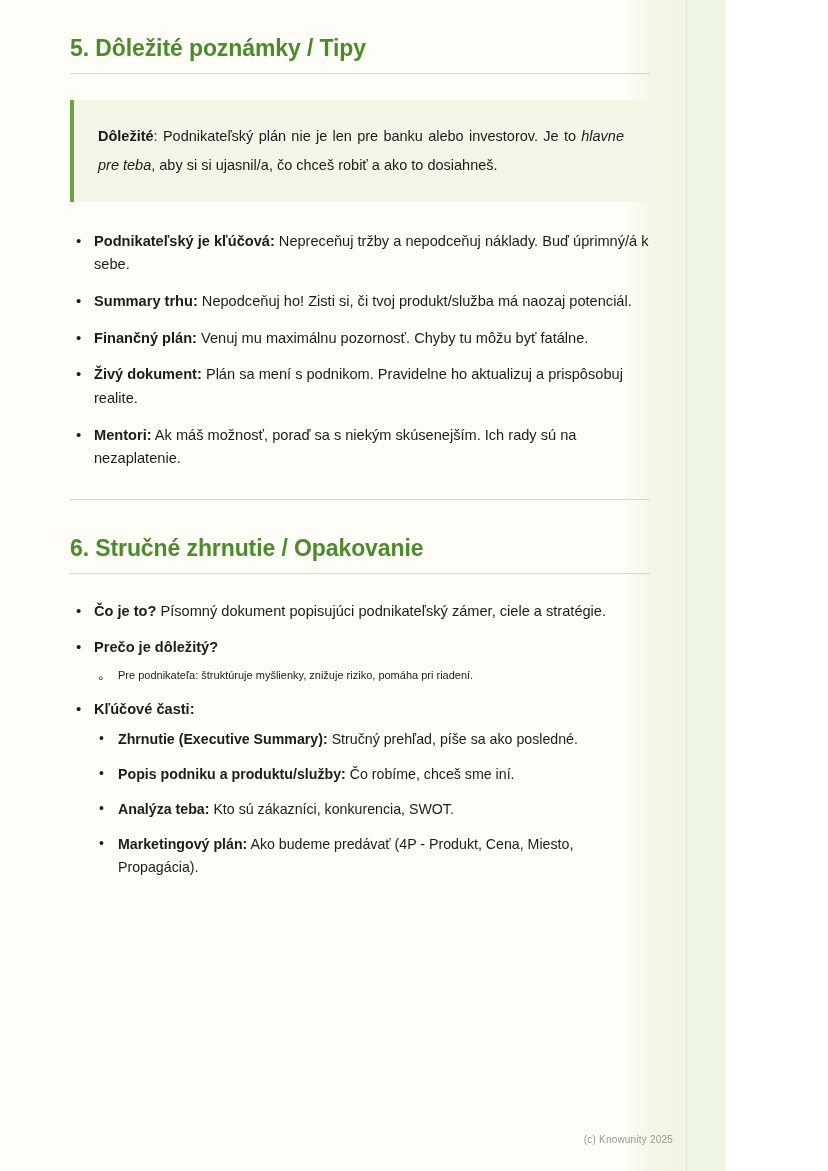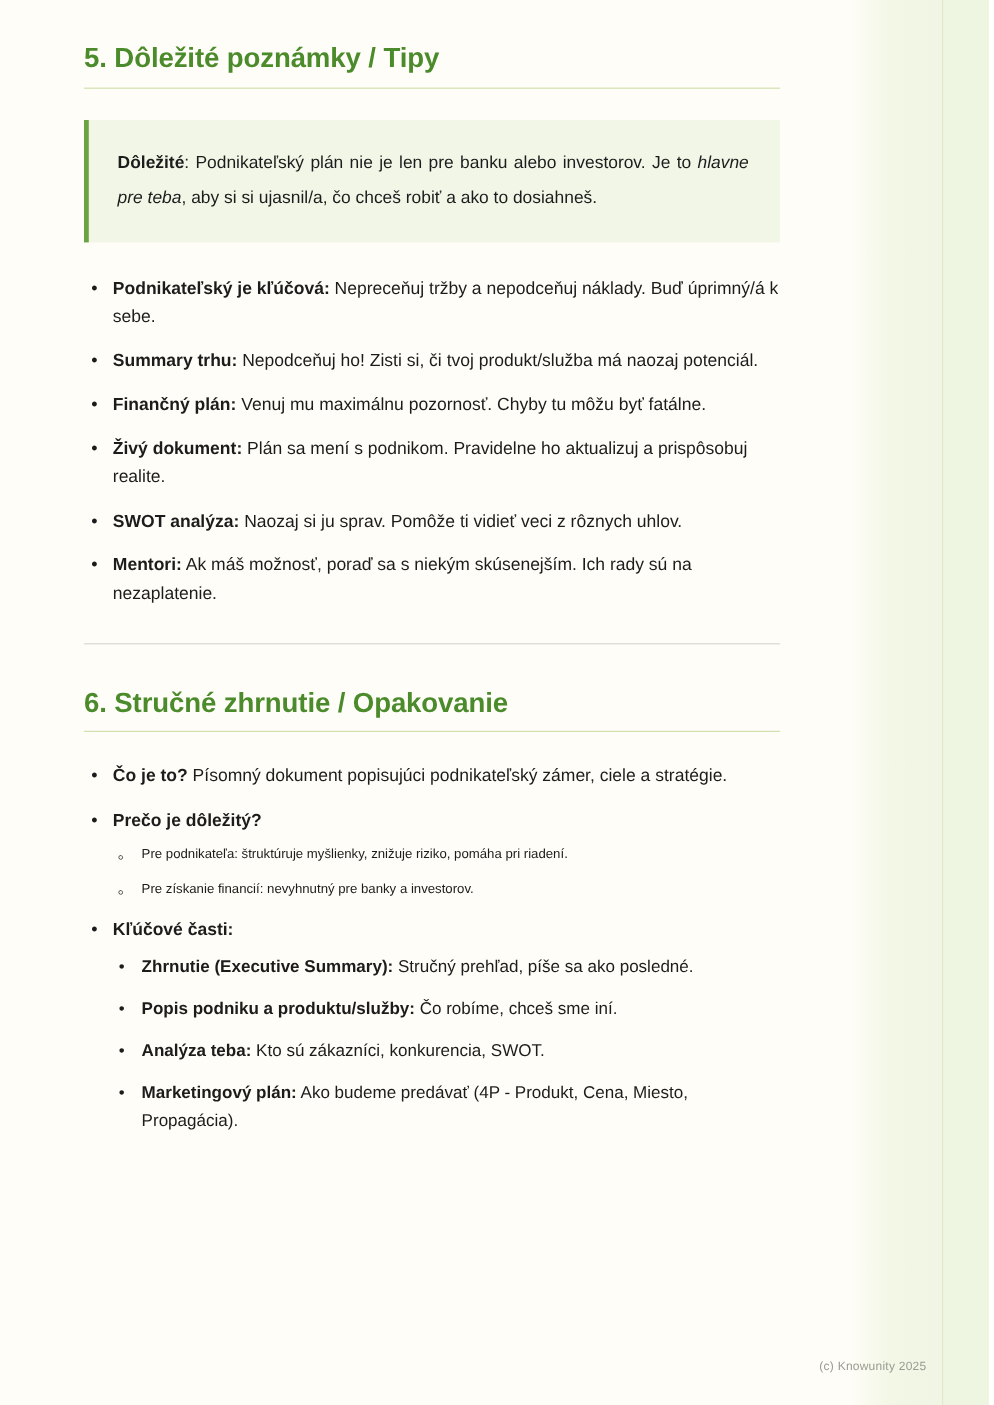--- a/index.html
+++ b/index.html
@@ -8,21 +8,21 @@
   }
   body {
     width: 828px;
     min-height: 1171px;
     background: #ffffff;
     font-family: "Liberation Sans", sans-serif;
     -webkit-font-smoothing: antialiased;
   }
   .page {
     position: relative;
-    width: 824px;
+    width: 725px;
     min-height: 1171px;
     box-sizing: border-box;
     background: linear-gradient(to right, #fffdf7 0%, #fffdf7 86%, #f2f7e6 90%, #eef5e0 100%);
     padding: 0;
   }
   .page-inner {
     position: relative;
     padding: 34px 70px 30px 70px;
     width: 828px;
     box-sizing: border-box;
@@ -174,38 +174,36 @@
 
       <div class="callout">
         <p><b>Dôležité</b><span>: Podnikateľský plán nie je len pre banku alebo investorov. Je to </span><i>hlavne pre teba</i><span>, aby si si ujasnil/a, čo chceš robiť a ako to dosiahneš.</span></p>
       </div>
 
       <ul class="bullets">
         <li><b>Podnikateľský je kľúčová:</b><span> Nepreceňuj tržby a nepodceňuj náklady. Buď úprimný/á k sebe.</span></li>
         <li><b>Summary trhu:</b><span> Nepodceňuj ho! Zisti si, či tvoj produkt/služba má naozaj potenciál.</span></li>
         <li><b>Finančný plán:</b><span> Venuj mu maximálnu pozornosť. Chyby tu môžu byť fatálne.</span></li>
         <li><b>Živý dokument:</b><span> Plán sa mení s podnikom. Pravidelne ho aktualizuj a prispôsobuj realite.</span></li>
-        <li><b>SWOT analýza:</b><span> Naozaj si ju sprav. Pomôže ti vidieť veci z rôznych uhlov.</span></li>
         <li><b>Mentori:</b><span> Ak máš možnosť, poraď sa s niekým skúsenejším. Ich rady sú na nezaplatenie.</span></li>
       </ul>
 
       <hr class="section-divider">
 
       <h2 class="section-title">6. Stručné zhrnutie / Opakovanie</h2>
       <hr class="title-rule">
 
       <ul class="bullets">
         <li>
           <b>Čo je to?</b><span> Písomný dokument popisujúci podnikateľský zámer, ciele a stratégie.</span>
         </li>
         <li>
           <b>Prečo je dôležitý?</b><span></span>
           <ul class="sub-circle">
             <li>Pre podnikateľa: štruktúruje myšlienky, znižuje riziko, pomáha pri riadení.</li>
-            <li>Pre získanie financií: nevyhnutný pre banky a investorov.</li>
           </ul>
         </li>
         <li>
           <b>Kľúčové časti:</b><span></span>
           <ul class="sub-disc">
             <li><b>Zhrnutie (Executive Summary):</b><span> Stručný prehľad, píše sa ako posledné.</span></li>
             <li><b>Popis podniku a produktu/služby:</b><span> Čo robíme, chceš sme iní.</span></li>
             <li><b>Analýza teba:</b><span> Kto sú zákazníci, konkurencia, SWOT.</span></li>
             <li><b>Marketingový plán:</b><span> Ako budeme predávať (4P - Produkt, Cena, Miesto, Propagácia).</span></li>
           </ul>

